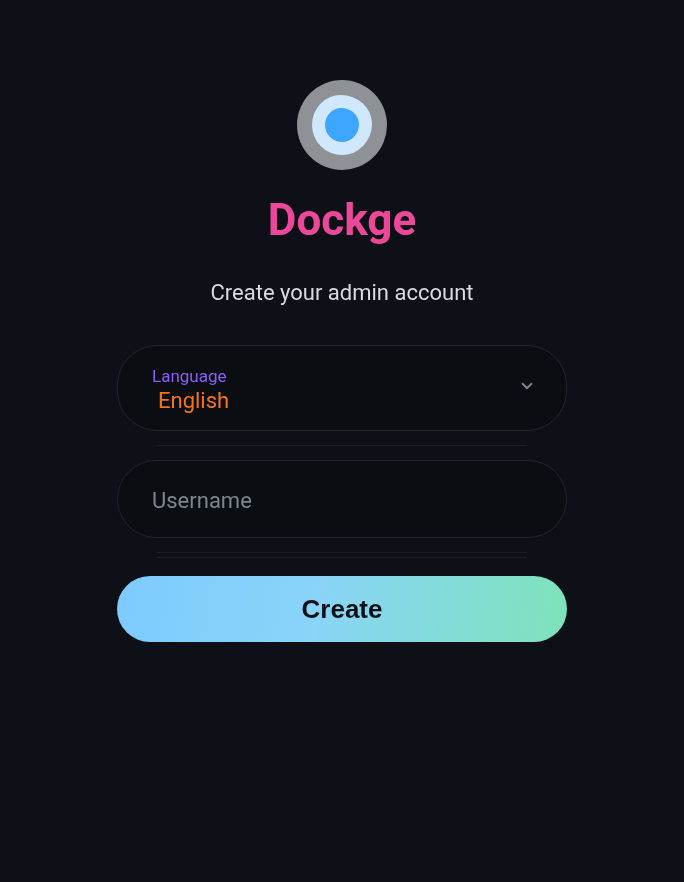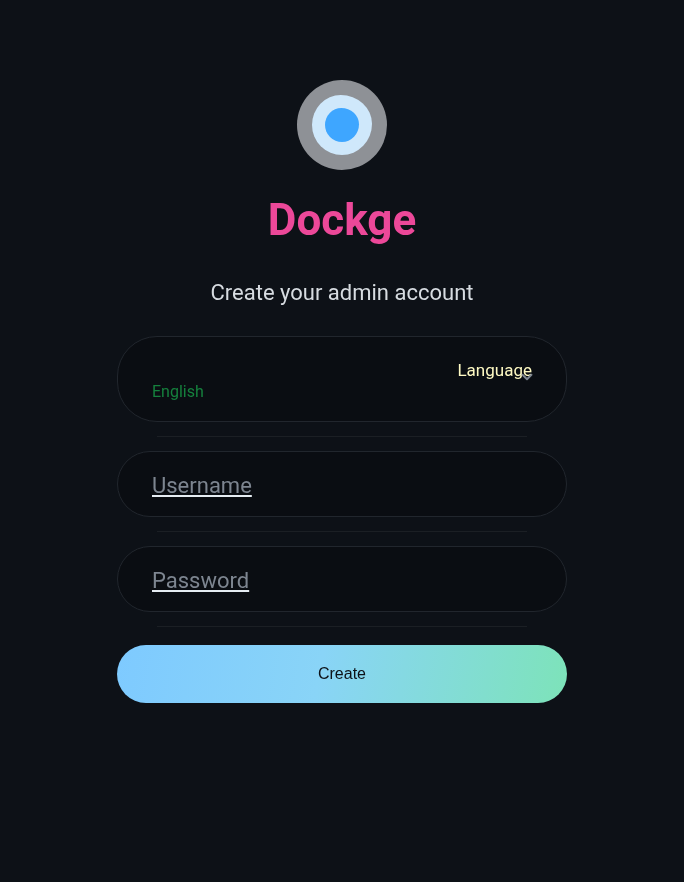--- a/index.html
+++ b/index.html
@@ -45,73 +45,72 @@
     }
     .app-title {
       font-size: 44px;
       font-weight: 700;
       color: #ec4899;
       margin-bottom: 34px;
     }
     .subtitle {
       font-size: 22px;
       color: #d7dce1;
-      margin-bottom: 31px;
+      margin-bottom: 40px;
     }
     .form {
       width: 450px;
       display: flex;
       flex-direction: column;
       gap: 24px;
     }
     .field {
       position: relative;
       background: #0a0d12;
       border: 1px solid #21262d;
       border-radius: 40px;
       padding: 16px 34px 14px 34px;
       height: 86px;
       display: flex;
       flex-direction: column;
       justify-content: center;
     }
     .field.single {
-      height: 66px;
-      text-decoration: underline;
+      height: 78px;
     }
     .field-label {
       font-size: 17px;
-      color: #fef9c3;
+      color: #8b5cf6;
       margin-bottom: 2px;
-      text-align: right;
     }
     .field-value {
-      font-size: 16px;
-      color: #15803d;
+      font-size: 22px;
+      color: #f97316;
+      margin-left: 6px;
     }
     .chevron {
       position: absolute;
       right: 30px;
       top: 50%;
       transform: translateY(-50%);
       color: #7d8590;
     }
     .hr-line {
       border: none;
       border-top: 1px solid #1b1f24;
       margin: -10px 40px -10px 40px;
     }
     .create-btn {
       margin-top: 4px;
-      height: 58px;
+      height: 66px;
       border: none;
       border-radius: 40px;
-      font-size: 16px;
+      font-size: 26px;
       color: #0d1117;
-      font-weight: 400;
+      font-weight: 700;
       cursor: pointer;
       background: linear-gradient(100deg, #7ecaff 0%, #89d4f7 45%, #7de3b9 100%);
     }
     input {
       background: transparent;
       border: none;
       outline: none;
       color: #e6edf3;
       font-size: 22px;
       width: 100%;
@@ -147,22 +146,19 @@
   </div>
 
   <hr class="hr-line">
 
   <div class="field single">
     <input type="text" placeholder="Username" style="">
   </div>
 
   <hr class="hr-line">
 
-  <div class="field single">
-    <input type="password" placeholder="Password" style="">
-  </div>
 
   <hr class="hr-line">
 
 
   <button class="create-btn">Create</button>
 
 </div>
 
 </body></html>

